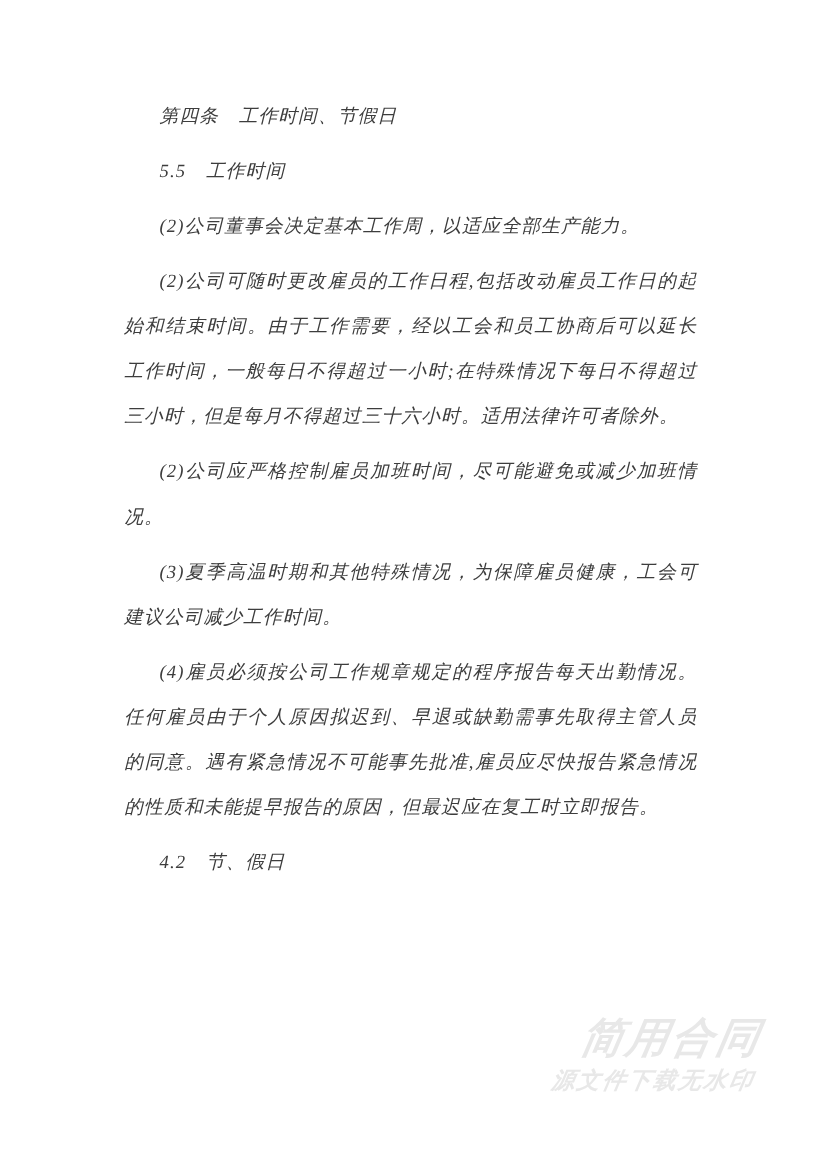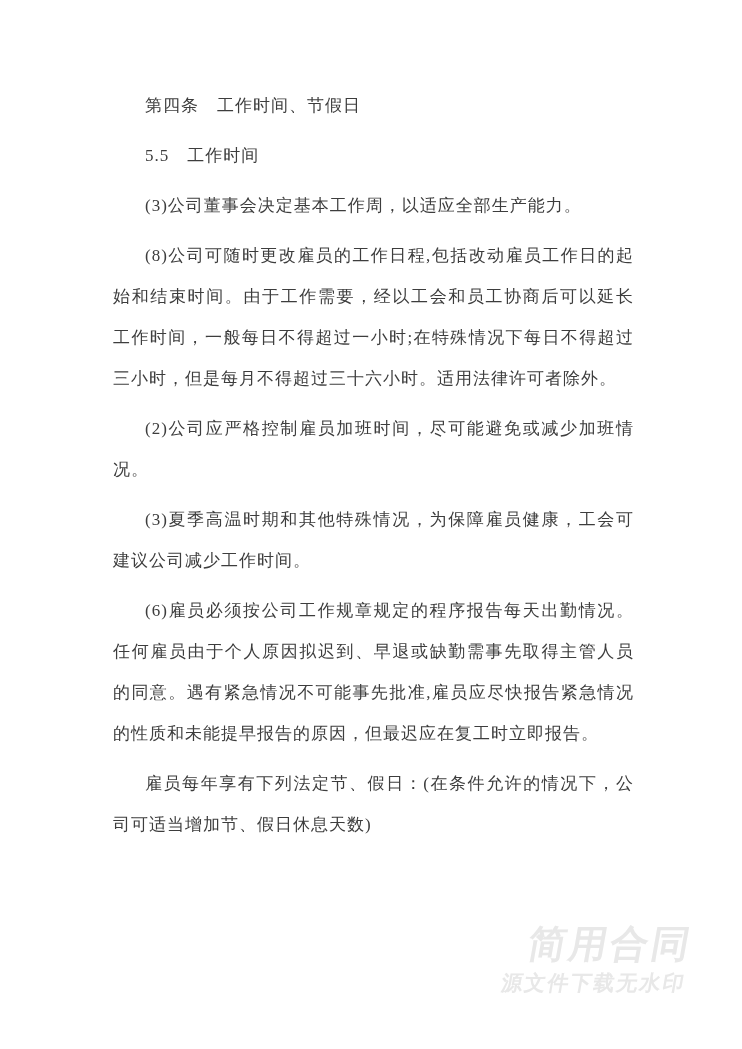--- a/index.html
+++ b/index.html
@@ -6,20 +6,21 @@
     margin: 0;
     padding: 0;
     background: #ffffff;
   }
   .page {
     position: relative;
     width: 742px;
     height: 1049px;
     background: #ffffff;
     overflow: hidden;
+    font-style: italic;
   }
   .doc {
     position: absolute;
     left: 113px;
     right: 108px;
     top: 85px;
     color: #3d3d3d;
     font-family: "Liberation Serif", "DejaVu Serif", serif;
     font-size: 17px;
     line-height: 41px;
@@ -52,25 +53,25 @@
     letter-spacing: 2px;
   }
 </style>
 </head>
 <body>
 
 <div class="page" style="background: rgb(255, 255, 255);">
   <div class="doc" style="color: rgb(61, 61, 61);">
     <p class="para">第四条　工作时间、节假日</p>
     <p class="para">5.5　工作时间</p>
-    <p class="para">(3)公司董事会决定基本工作周，以适应全部生产能力。</p>
-    <p class="para">(8)公司可随时更改雇员的工作日程,包括改动雇员工作日的起始和结束时间。由于工作需要，经以工会和员工协商后可以延长工作时间，一般每日不得超过一小时;在特殊情况下每日不得超过三小时，但是每月不得超过三十六小时。适用法律许可者除外。</p>
+    <p class="para">(2)公司董事会决定基本工作周，以适应全部生产能力。</p>
+    <p class="para">(2)公司可随时更改雇员的工作日程,包括改动雇员工作日的起始和结束时间。由于工作需要，经以工会和员工协商后可以延长工作时间，一般每日不得超过一小时;在特殊情况下每日不得超过三小时，但是每月不得超过三十六小时。适用法律许可者除外。</p>
     <p class="para">(2)公司应严格控制雇员加班时间，尽可能避免或减少加班情况。</p>
     <p class="para">(3)夏季高温时期和其他特殊情况，为保障雇员健康，工会可建议公司减少工作时间。</p>
-    <p class="para">(6)雇员必须按公司工作规章规定的程序报告每天出勤情况。任何雇员由于个人原因拟迟到、早退或缺勤需事先取得主管人员的同意。遇有紧急情况不可能事先批准,雇员应尽快报告紧急情况的性质和未能提早报告的原因，但最迟应在复工时立即报告。</p>
-    <p class="para">雇员每年享有下列法定节、假日：(在条件允许的情况下，公司可适当增加节、假日休息天数)</p>
+    <p class="para">(4)雇员必须按公司工作规章规定的程序报告每天出勤情况。任何雇员由于个人原因拟迟到、早退或缺勤需事先取得主管人员的同意。遇有紧急情况不可能事先批准,雇员应尽快报告紧急情况的性质和未能提早报告的原因，但最迟应在复工时立即报告。</p>
+    <p class="para">4.2　节、假日</p>
   </div>
 
   <div class="watermark" style="color: rgb(232, 232, 232);">
     <div class="wm-title">简用合同</div>
     <div class="wm-sub">源文件下载无水印</div>
   </div>
 </div>
 
 </body></html>

